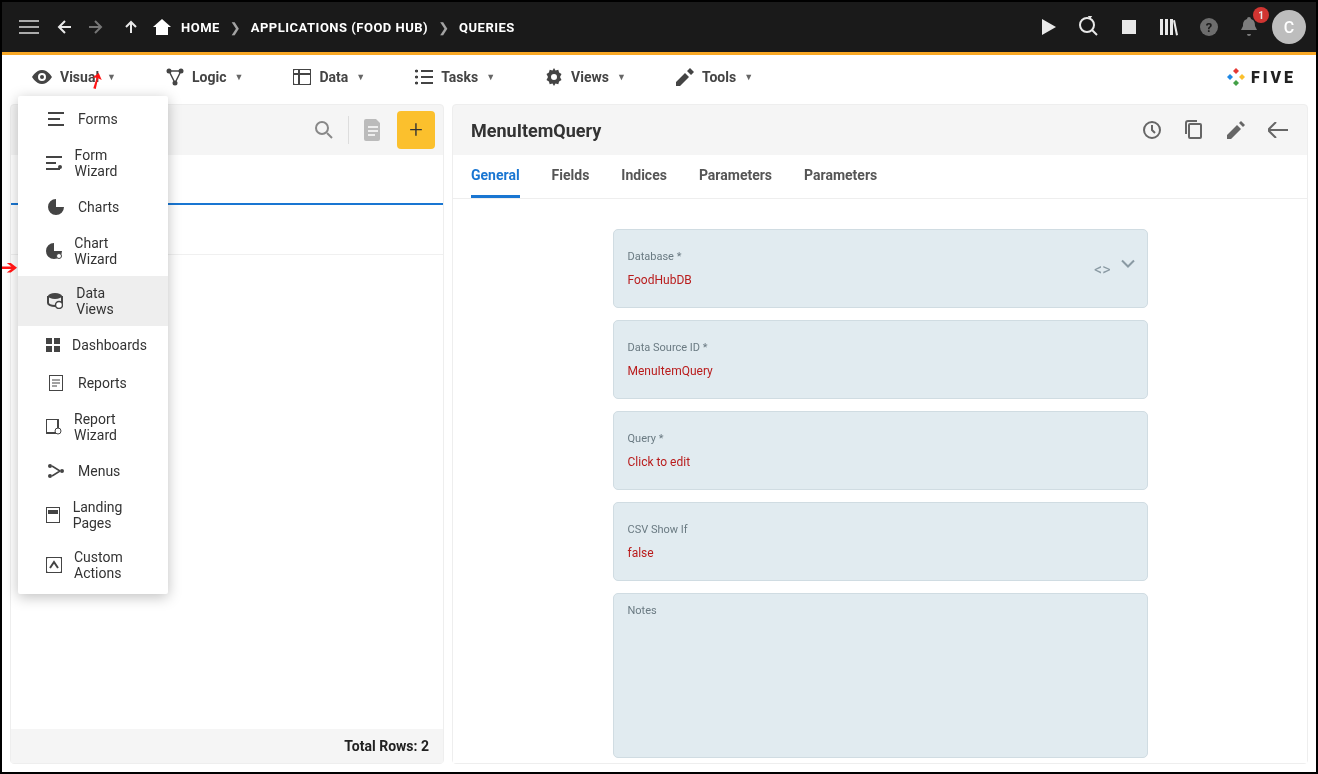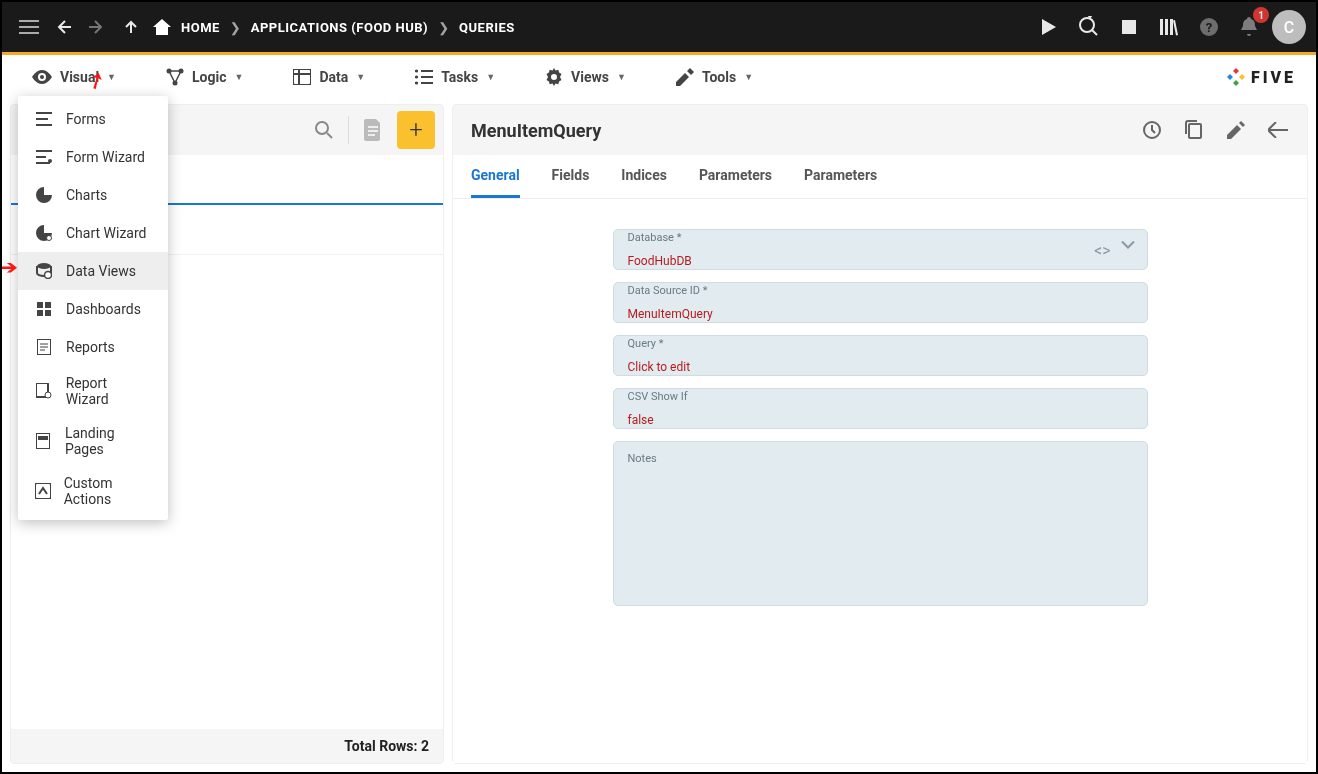--- a/index.html
+++ b/index.html
@@ -31,31 +31,31 @@
 .right-panel{flex:1;background:#f5f5f5;border-radius:4px;border:1px solid #eee;display:flex;flex-direction:column}
 .rp-header{height:50px;display:flex;align-items:center;padding:0 18px;position:relative}
 .rp-title{font-size:18px;font-weight:700;color:#333}
 .rp-actions{position:absolute;right:10px;display:flex;gap:4px}
 .rp-ic{width:38px;height:38px;display:flex;align-items:center;justify-content:center;color:#616161;cursor:pointer}
 .tabs{height:44px;background:#fff;display:flex;align-items:center;padding:0 18px;gap:32px;border-bottom:1px solid #eee}
 .tab{font-size:14px;font-weight:700;color:#555;cursor:pointer;height:100%;display:flex;align-items:center;border-bottom:3px solid transparent}
 .tab.active{color:#1976d2;border-bottom-color:#1976d2}
 .form-area{flex:1;background:#fff;padding:30px 0;overflow:auto}
 .form-col{width:535px;margin:0 auto;display:flex;flex-direction:column;gap:12px}
-.fld{background:#e1ebf0;border-radius:5px;padding:1px 14px;position:relative;border:1px solid #d0dce2}
+.fld{background:#e1ebf0;border-radius:5px;padding:20px 14px;position:relative;border:1px solid #d0dce2}
 .fld-label{font-size:11px;color:#6a7a82}
 .fld-value{font-size:12px;color:#b91c1c;margin-top:10px}
 .fld-icons{position:absolute;right:12px;top:50%;transform:translateY(-50%);display:flex;gap:10px;color:#8a9aa3}
 .toggle-row{display:flex;align-items:center;gap:18px;padding:6px 2px}
 .toggle{width:38px;height:20px;background:#e0e0e0;border-radius:20px;position:relative;cursor:pointer}
 .toggle::after{content:"";position:absolute;width:22px;height:22px;background:#fff;border-radius:50%;top:-1px;left:-1px;box-shadow:0 1px 3px rgba(0,0,0,.3)}
 .toggle-label{font-size:16px;color:#7a7a7a}
 .notes{background:#e1ebf0;border-radius:5px;border:1px solid #d0dce2;padding:10px 14px;height:165px}
 .dropdown{position:absolute;top:94px;left:16px;width:150px;background:#fff;box-shadow:0 3px 14px rgba(0,0,0,.25);border-radius:2px;z-index:50;padding:4px 0}
-.dd-item{display:flex;align-items:center;gap:12px;padding:9px 16px;font-size:14px;color:#333;cursor:pointer}
+.dd-item{display:flex;align-items:center;gap:12px;padding:9px 28px;font-size:14px;color:#333;cursor:pointer}
 .dd-item.sel{background:#eeeeee}
 .dd-ic{width:20px;height:20px;display:flex;align-items:center;justify-content:center;color:#444}
 .arrow-red{position:absolute;color:#ff1414;font-size:22px;z-index:60;pointer-events:none;transform:scaleX(1.3)}
 .arrow1{top:66px;left:85px;transform:rotate(-30deg)}
 .arrow2{top:253px;left:-3px}
 svg{display:block}
 </style>
 </head>
 <body>
 
@@ -262,20 +262,31 @@
       <span>Reports</span>
     </div>
   <div class="dd-item">
       <span class="dd-ic">
         <svg width="16" height="16" viewBox="0 0 16 16">
           <rect x="0" y="0" width="12" height="14" rx="1" fill="none" stroke="#444" stroke-width="2"></rect>
           <circle cx="12" cy="12" r="3" fill="#fff" stroke="#444"></circle>
         </svg>
       </span>
       <span>Report Wizard</span>
+    </div>
+  <div class="dd-item">
+      <span class="dd-ic">
+        <svg width="16" height="14" viewBox="0 0 16 14">
+          <circle cx="2" cy="2" r="2" fill="#444"></circle>
+          <circle cx="2" cy="12" r="2" fill="#444"></circle>
+          <path d="M4 2l8 5M4 12l8-5" stroke="#444" stroke-width="1.5"></path>
+          <circle cx="14" cy="7" r="2" fill="#444"></circle>
+        </svg>
+      </span>
+      <span>Menus</span>
     </div>
   <div class="dd-item">
       <span class="dd-ic">
         <svg width="14" height="16" viewBox="0 0 14 16">
           <rect x="0" y="0" width="14" height="16" rx="1" fill="none" stroke="#444" stroke-width="2"></rect>
           <rect x="2" y="3" width="10" height="4" fill="#444"></rect>
         </svg>
       </span>
       <span>Landing Pages</span>
     </div>

